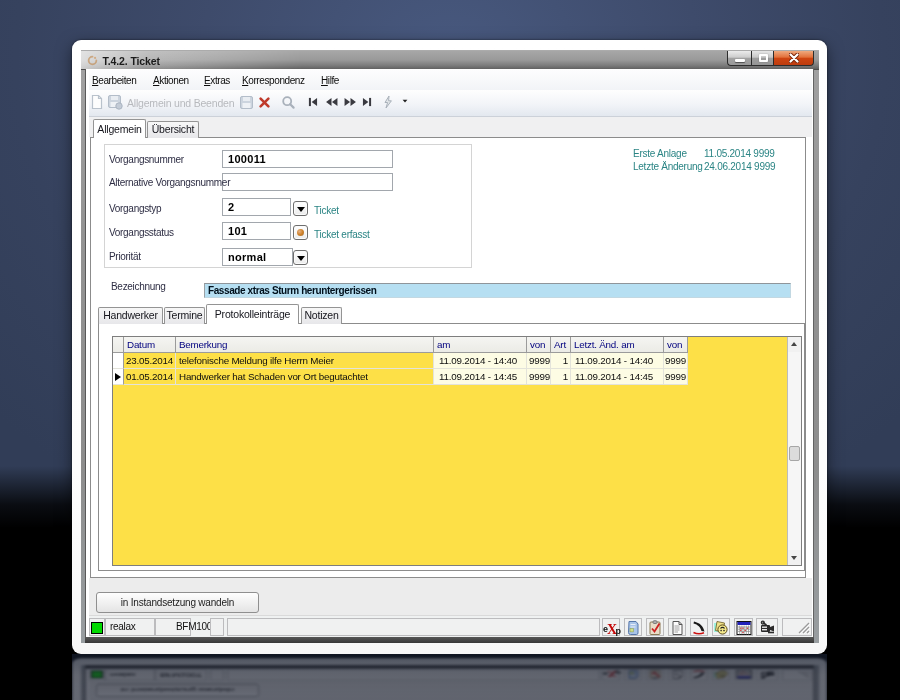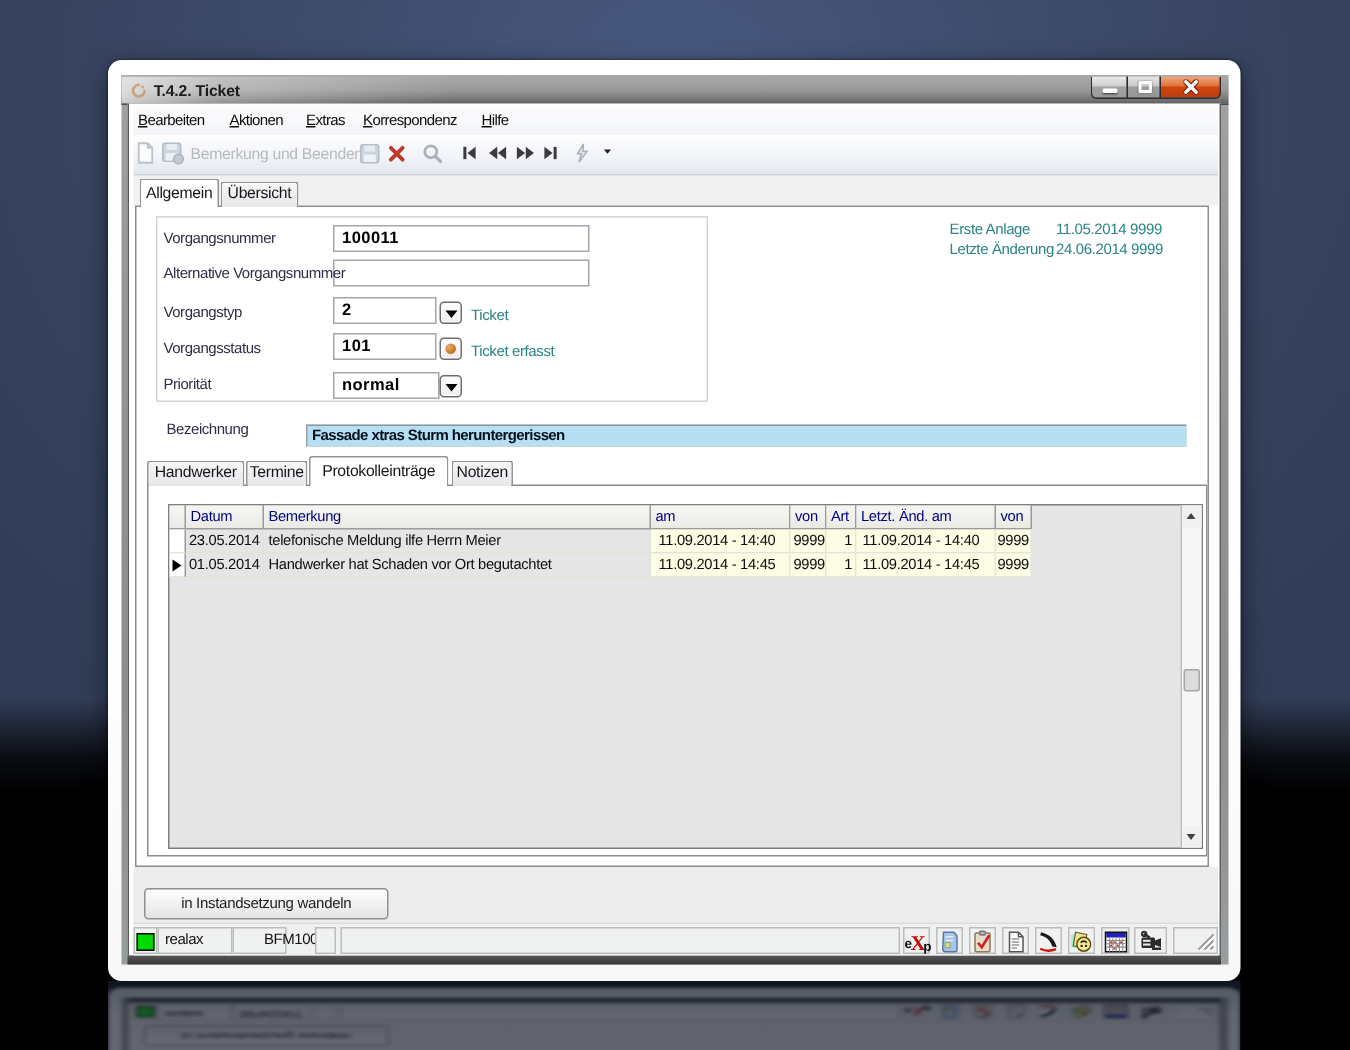--- a/index.html
+++ b/index.html
@@ -60,21 +60,21 @@
   background:linear-gradient(180deg,#fff,#ececec);box-shadow:inset 0 0 0 1px #fbfbfb}
 .dbtn .tri{position:absolute;left:3px;top:5px;width:0;height:0;border-left:4px solid transparent;border-right:4px solid transparent;border-top:5px solid #000}
 .dbtn .ball{position:absolute;left:3px;top:3px;width:7px;height:7px;border-radius:50%;
   background:radial-gradient(circle at 35% 35%,#e2a876,#c8700a 55%,#8a6a48);opacity:.9}
 .teal{position:absolute;font-size:10px;letter-spacing:-0.25px;line-height:13px;color:#2a8484;white-space:nowrap}
 .bez{position:absolute;left:113px;top:145px;width:587px;height:15px;background:#b6dff2;
   border:1px solid;border-color:#8f959a #c2d8e2 #c2d8e2 #9aa0a4;
   font-size:10px;letter-spacing:-0.4px;font-weight:700;line-height:13px;padding-left:3px;color:#00101c}
 
 .panel2{position:absolute;left:7px;top:185px;width:707px;height:248px;background:#fff;border:1px solid #8c8c8c}
-.grid{position:absolute;left:13px;top:12px;width:690px;height:230px;border:1px solid #7e7e7e;background:#e5e5e5}
+.grid{position:absolute;left:13px;top:12px;width:690px;height:230px;border:1px solid #7e7e7e;background:#fde047}
 .hc{position:absolute;top:0;height:16px;background:linear-gradient(180deg,#f5f5f2,#ebebe6);
   border-right:1px solid #9b9b9b;border-bottom:1px solid #9b9b9b;
   font-size:9.8px;letter-spacing:-0.2px;line-height:15px;color:#00007f;padding-left:3px;white-space:nowrap;overflow:hidden}
 .dc{position:absolute;height:16px;font-size:9.8px;letter-spacing:-0.2px;line-height:15px;color:#0d0d0d;white-space:nowrap;overflow:hidden;
   border-right:1px solid #e3e3da;border-bottom:1px solid #e3e3da}
 .dc.y{background:#fdfce4}
 .sel{position:absolute;left:0;width:11px;height:16px;border-right:1px solid #9b9b9b;border-bottom:1px solid #e3e3da;background:#fff}
 .mark{position:absolute;left:2px;top:4px;width:0;height:0;border-top:4px solid transparent;border-bottom:4px solid transparent;border-left:6px solid #000}
 .vsb{position:absolute;left:674px;top:0;width:14px;height:228px;background:#f6f6f6;border-left:1px solid #bcbcbc}
 .sbtn{position:absolute;left:0;width:13px;height:15px;background:#f1f1f1}
@@ -146,21 +146,21 @@
             </svg>
           </div>
 <div class="ti" style="left:18px;top:4px">
             <svg width="16" height="16" viewBox="0 0 16 16">
               <rect x="1.5" y="1.5" width="12" height="12" rx="1.5" fill="#ccd4de" stroke="#b3bdc9"></rect>
               <rect x="4" y="2" width="7" height="4" fill="#e9edf2"></rect>
               <rect x="3.5" y="8" width="8" height="5" fill="#eef1f5"></rect>
               <circle cx="12" cy="12" r="3.2" fill="#c3cbd6" stroke="#aab4c1"></circle>
             </svg>
           </div>
-<div class="tcap">Bemerkung und Beenden</div>
+<div class="tcap">Allgemein und Beenden</div>
 <div class="ti" style="left:150px;top:5px">
             <svg width="15" height="15" viewBox="0 0 15 15">
               <rect x="1.5" y="1.5" width="12" height="12" rx="1.5" fill="#ccd4de" stroke="#b3bdc9"></rect>
               <rect x="4" y="2" width="7" height="4" fill="#e9edf2"></rect>
               <rect x="3.5" y="8" width="8" height="5" fill="#eef1f5"></rect>
             </svg>
           </div>
 <div class="ti" style="left:169px;top:6px">
             <svg width="13" height="13" viewBox="0 0 13 13">
               <path d="M2.6 2.6 L10.4 10.4 M10.4 2.6 L2.6 10.4" stroke="#bf3a2b" stroke-width="2.6" stroke-linecap="round"></path>

